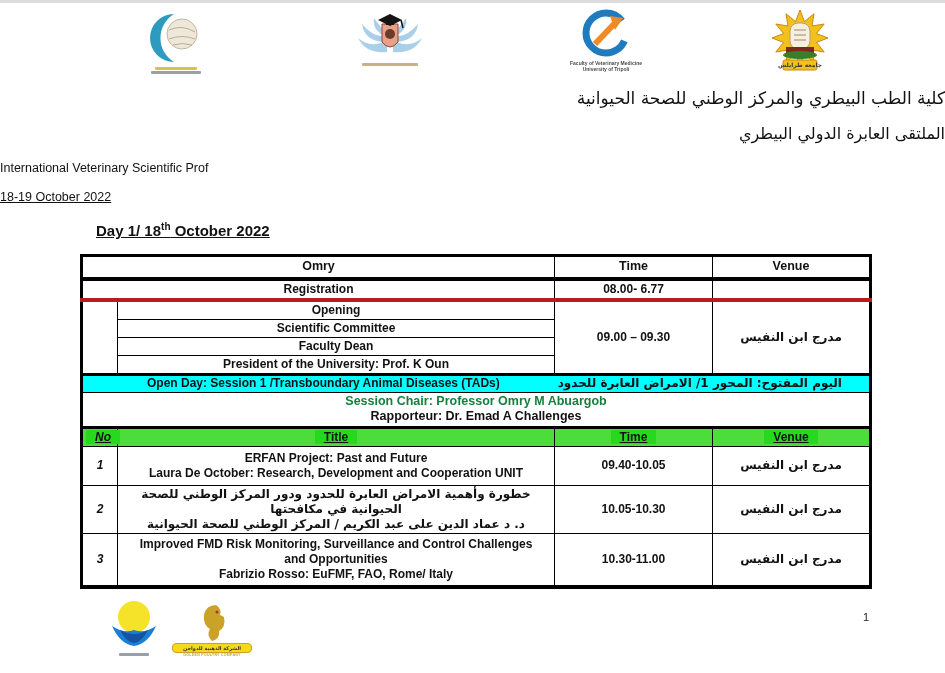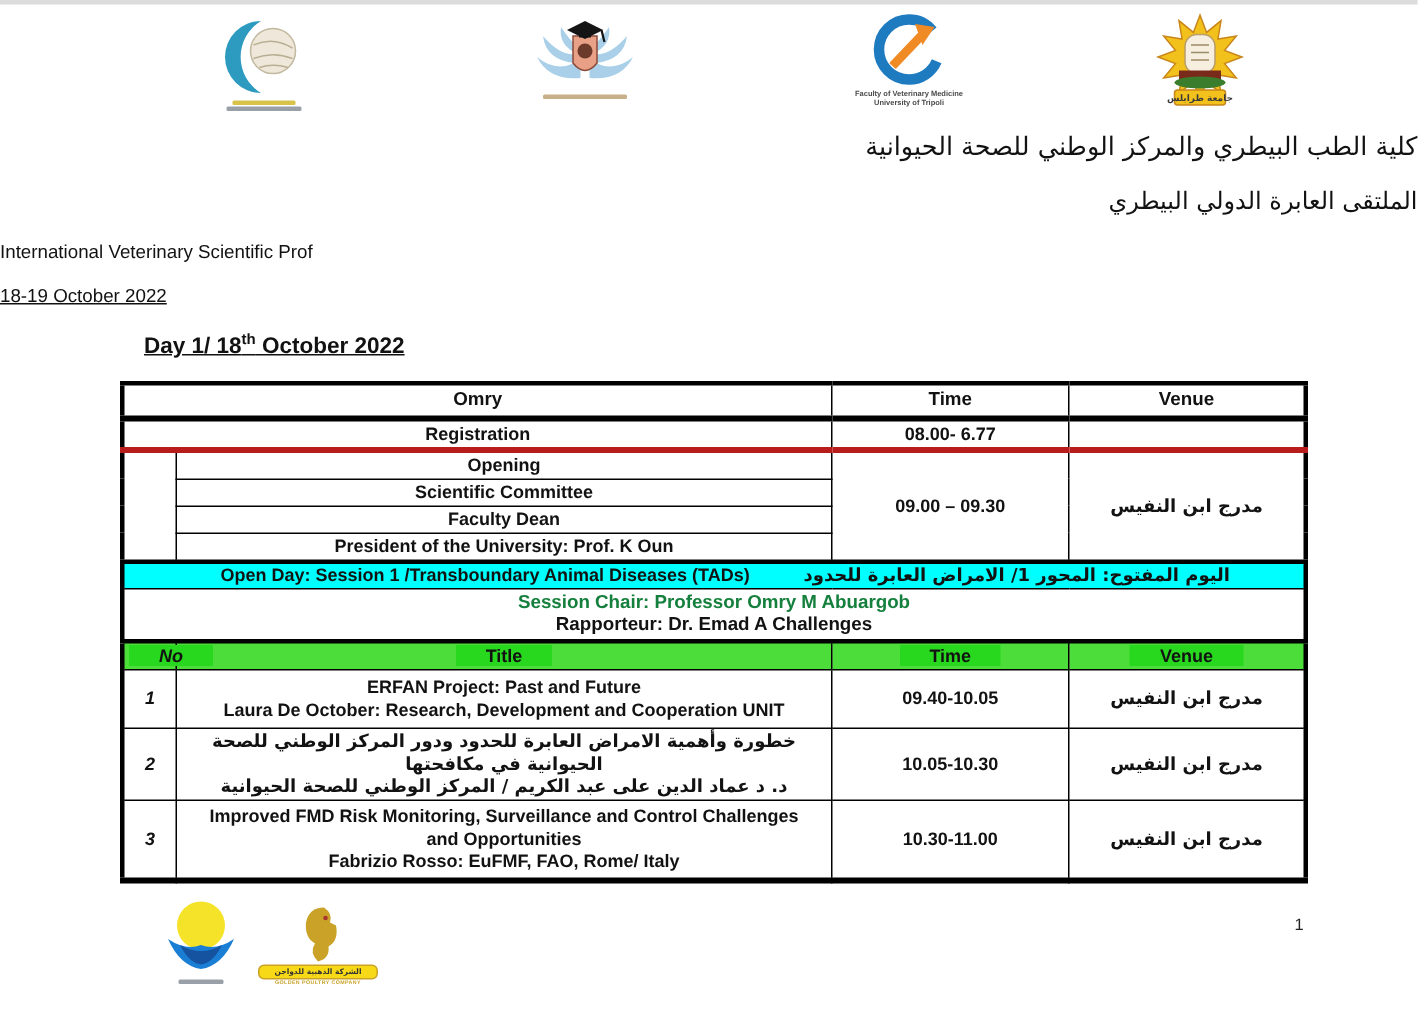--- a/index.html
+++ b/index.html
@@ -37,30 +37,30 @@
   }
   .ar { font-family:"DejaVu Sans", sans-serif; direction:rtl; }
 
   tr.r-header td { height:23px; font-size:12.5px; border-top:3px solid #000; border-bottom:4px solid #000; }
   tr.r-reg td    { height:20px; border-bottom:4px solid #b91c1c; }
   tr.r-open td   { height:16px; }
   td.open-time   { vertical-align:middle; }
   td.open-venue  { vertical-align:top; padding-top:4px; font-size:12.5px; }
 
   tr.r-cyan td   { height:18px; background:#00ffff; border-top:3px solid #000; padding:0; }
-  .openday-flex  { display:flex; justify-content:space-between; align-items:center; padding:0 49px 0 64px; }
+  .openday-flex  { display:flex; justify-content:space-between; align-items:center; padding:0 27px 0 64px; }
   .openday-flex .en { font-size:12px; }
   .openday-flex .arx { font-size:12px; }
 
   tr.r-chair td  { height:34px; border-bottom:3px solid #000; }
   .chair-line    { color:#15803d; font-size:12.5px; }
   .rapp-line     { color:#121212; font-size:12.5px; }
 
   tr.r-green th  { height:17px; background:#4cdd3a; font-size:12px; }
-  tr.r-green th .hl { background:#28d81f; padding:0 20px; }
+  tr.r-green th .hl { background:#28d81f; padding:0 9px;text-decoration:underline; }
   th.no-h { font-style:italic; text-align:left; padding-left:5px; }
 
   td.no-cell { font-style:italic; text-align:left; vertical-align:top; padding-left:6px; padding-top:2px; }
   td.title-cell { vertical-align:top; padding-top:3px; }
   td.time-cell  { vertical-align:top; padding-top:4px; }
   td.venue-cell { vertical-align:top; padding-top:4px; font-size:12.5px; }
   tr.r-s1 td { height:39px; }
   tr.r-s2 td { height:38px; }
   tr.r-s3 td { height:54px; }
   .tline { display:block; }

